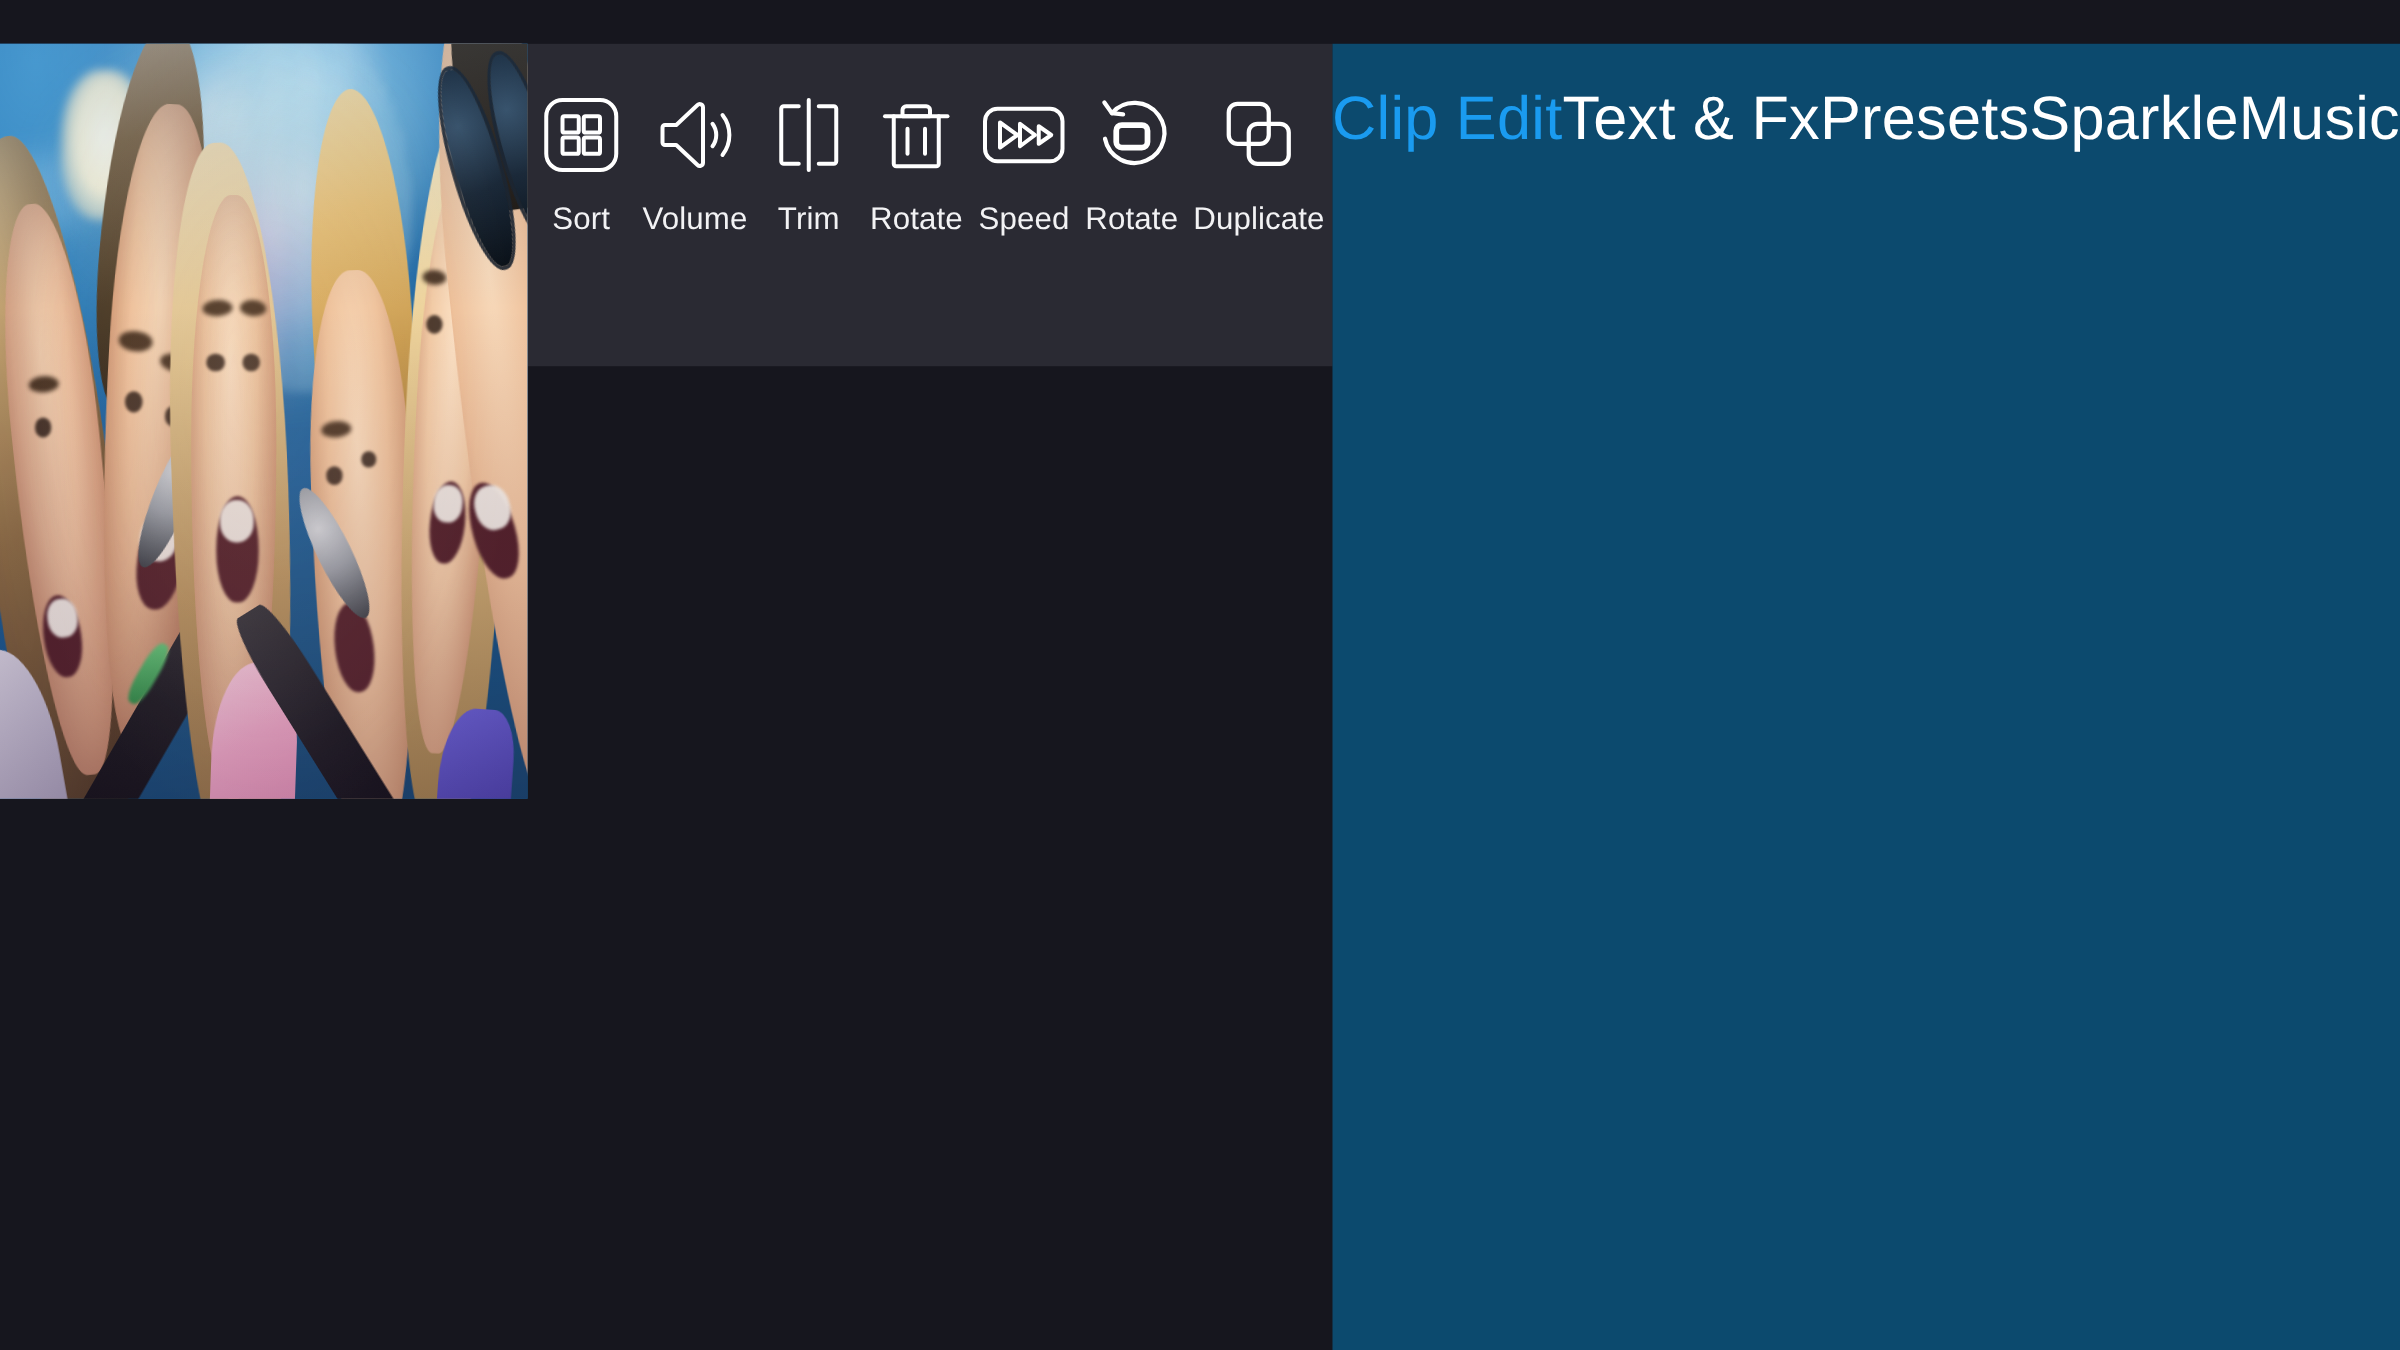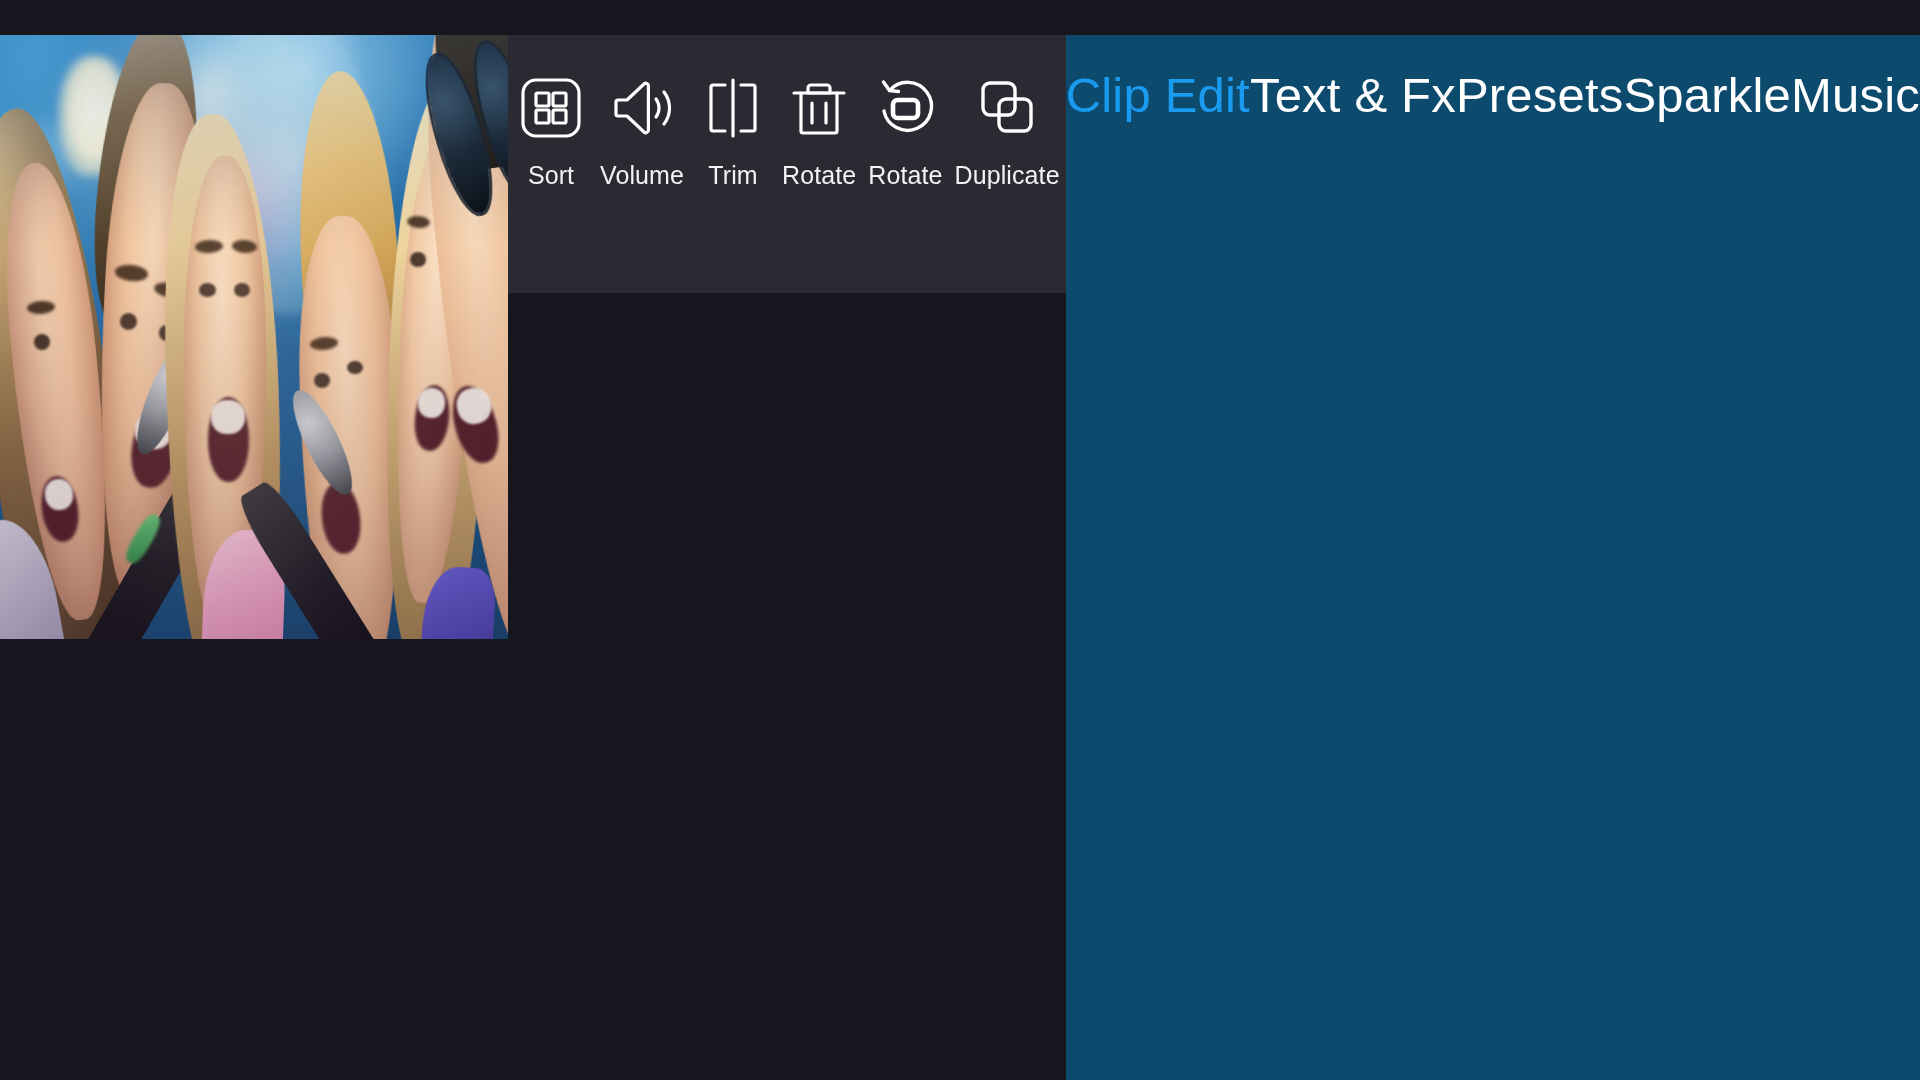--- a/index.html
+++ b/index.html
@@ -472,20 +472,31 @@
           <path d="M28 13 h16 a3 3 0 0 1 3 3 v5 H25 v-5 a3 3 0 0 1 3 -3 Z"></path>
           <line x1="11" y1="21" x2="61" y2="21"></line>
           <path d="M18 21 v38 a2 2 0 0 0 2 2 h32 a2 2 0 0 0 2 -2 V21"></path>
           <line x1="29" y1="31" x2="29" y2="51"></line>
           <line x1="43" y1="31" x2="43" y2="51"></line>
         </svg>
       </span>
       <span class="tool-label">Rotate</span>
     </button>
 
+    <button class="tool">
+      <span class="tool-icon">
+        <svg width="72" height="72" viewBox="0 0 72 72" fill="none" stroke="#fff" stroke-width="3.2" stroke-linejoin="round">
+          <rect x="5" y="15" width="62" height="42" rx="10"></rect>
+          <path d="M17 26 L31 36 L17 46 Z"></path>
+          <path d="M33 27 L45 36 L33 45 Z"></path>
+          <path d="M48 29 L58 36 L48 43 Z"></path>
+        </svg>
+      </span>
+      <span class="tool-label">Speed</span>
+    </button>
 
 
 
     <button class="tool">
       <span class="tool-icon">
         <svg width="72" height="72" viewBox="0 0 72 72" fill="none" stroke="#fff" stroke-width="3.4" stroke-linecap="round" stroke-linejoin="round">
           <path d="M20.5 18.5 A24 24 0 1 1 15 39"></path>
           <path d="M14.5 10 L20.5 18.5 L29.5 19.5"></path>
           <rect x="24" y="28" width="25" height="18" rx="4.5" stroke-width="4.6"></rect>
         </svg>

